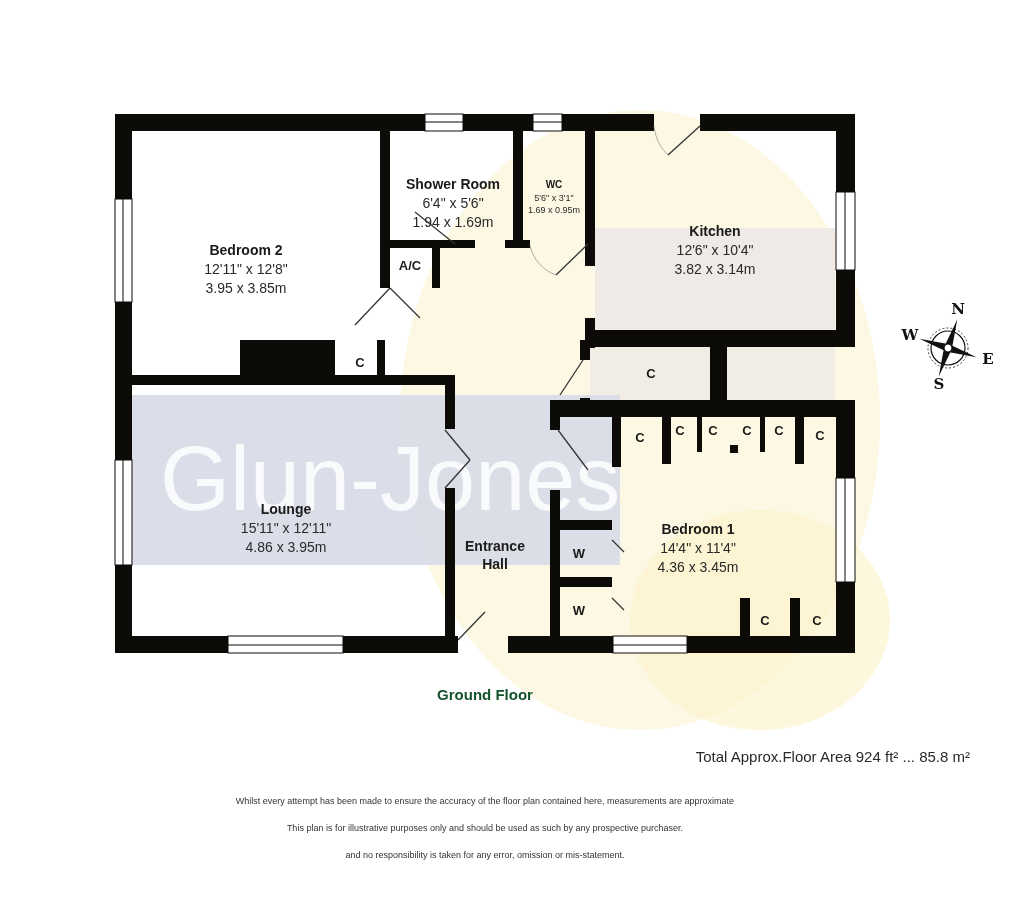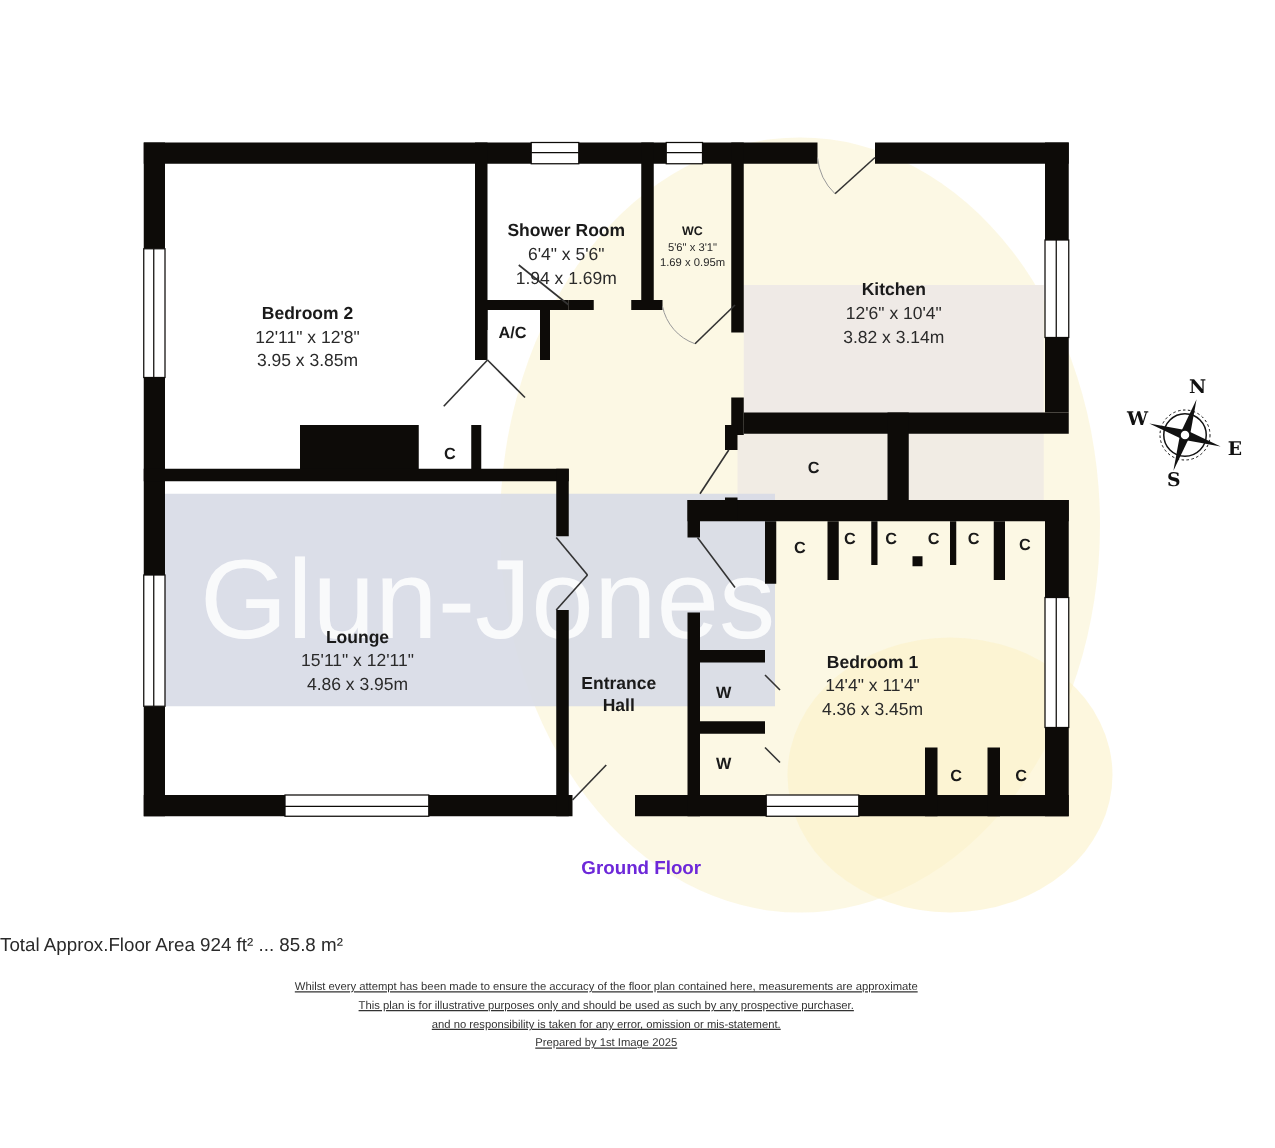--- a/index.html
+++ b/index.html
@@ -5,24 +5,24 @@
   html, body { margin: 0; padding: 0; background: #ffffff; }
   body { width: 1020px; height: 918px; position: relative; overflow: hidden; font-family: "Liberation Sans", sans-serif; }
   #plan { position: absolute; left: 0; top: 0; }
   .room-name { font-family: "Liberation Sans", sans-serif; font-weight: bold; font-size: 14px; fill: #1a1a1a; }
   .room-dim { font-family: "Liberation Sans", sans-serif; font-size: 14px; fill: #2a2a2a; }
   .small-name { font-family: "Liberation Sans", sans-serif; font-weight: bold; font-size: 10px; fill: #1a1a1a; }
   .small-dim { font-family: "Liberation Sans", sans-serif; font-size: 9px; fill: #2a2a2a; }
   .cup { font-family: "Liberation Sans", sans-serif; font-weight: bold; font-size: 13px; fill: #1a1a1a; }
   .compass-letter { font-family: "DejaVu Serif", serif; font-weight: bold; font-size: 15px; fill: #111; }
   .wm { font-family: "Liberation Sans", sans-serif; font-size: 90px; fill: #ffffff; opacity: 0.85; }
-  .floor-label { position: absolute; left: 0; width: 970px; top: 686px; text-align: center; font-weight: bold; font-size: 15px; color: #6d28d9; margin-left: 28px; }
-  .area { position: absolute; left: 0; width: 970px; top: 748px; text-align: left; font-size: 15px; color: #2a2a2a; }
+  .floor-label { position: absolute; left: 0; width: 970px; top: 686px; text-align: center; font-weight: bold; font-size: 15px; color: #14532d; }
+  .area { position: absolute; left: 0; width: 970px; top: 748px; text-align: right; font-size: 15px; color: #2a2a2a; }
   .disclaimer { position: absolute; left: 0; width: 970px; top: 780px; text-align: center; font-size: 9px; line-height: 11px; color: #333; }
-  .disclaimer div { margin: 4px; text-decoration: underline; }
+  .disclaimer div { margin: 16px; }
 </style>
 </head>
 <body>
 
 <svg id="plan" width="1020" height="918" viewBox="0 0 1020 918">
 
   <g>
     <ellipse cx="640" cy="420" rx="240" ry="310" fill="#fbf5d9" opacity="0.7"></ellipse>
     <ellipse cx="760" cy="620" rx="130" ry="110" fill="#fbf2c8" opacity="0.6"></ellipse>
     <rect x="595" y="228" width="240" height="103" fill="#efeae6"></rect>
@@ -201,14 +201,13 @@
     <text class="compass-letter" x="-38" y="-8" text-anchor="middle">W</text>
   </g>
 </svg>
 
 <div class="floor-label">Ground Floor</div>
 <div class="area">Total Approx.Floor Area 924 ft² ... 85.8 m²</div>
 <div class="disclaimer">
   <div>Whilst every attempt has been made to ensure the accuracy of the floor plan contained here, measurements are approximate</div>
   <div>This plan is for illustrative purposes only and should be used as such by any prospective purchaser.</div>
   <div>and no responsibility is taken for any error, omission or mis-statement.</div>
-  <div>Prepared by 1st Image 2025</div>
 </div>
 
 </body></html>

